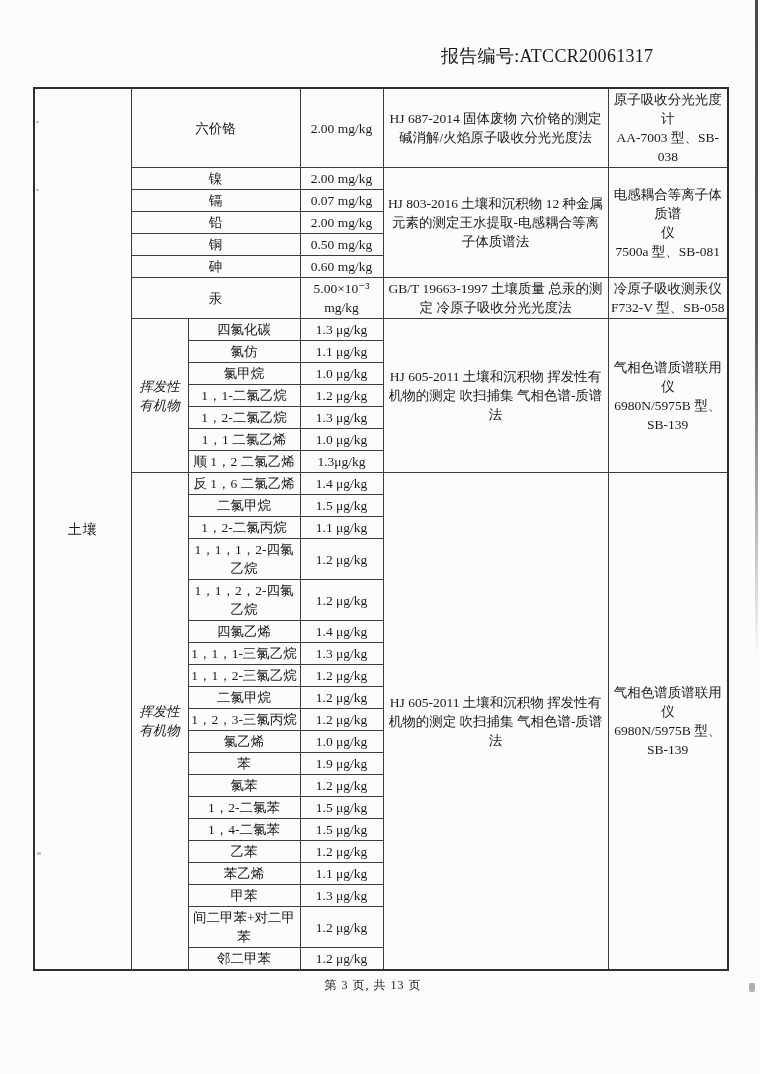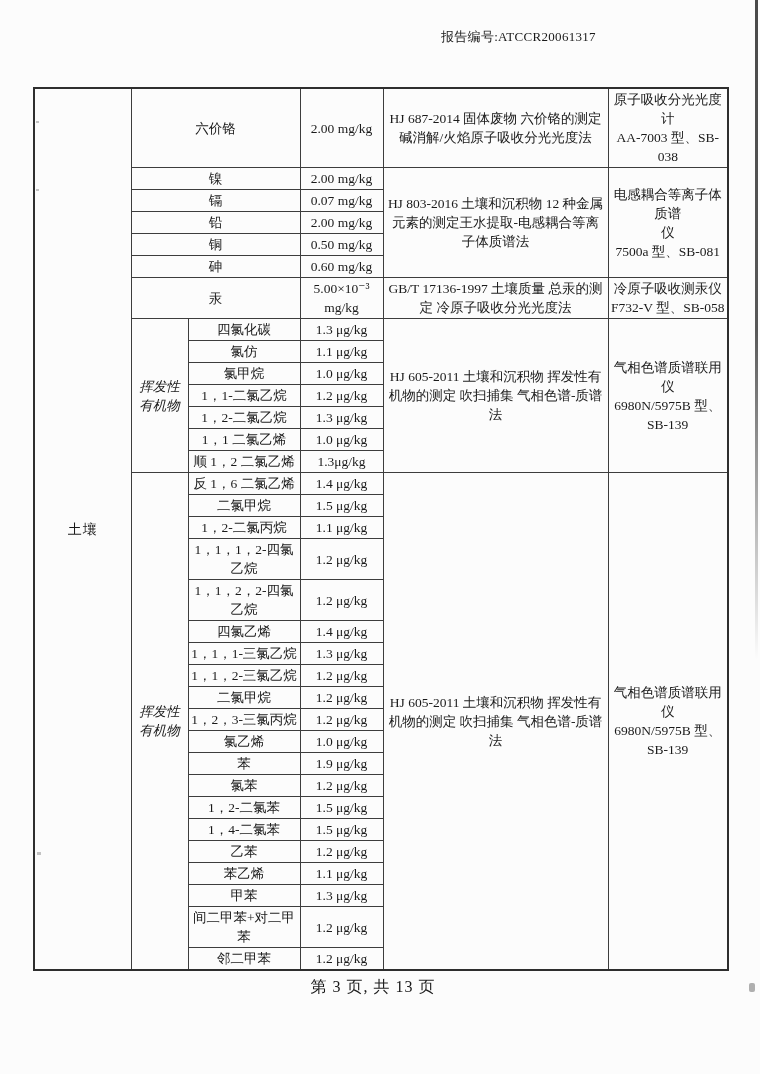--- a/index.html
+++ b/index.html
@@ -2,42 +2,42 @@
 <html><head>
 <meta charset="utf-8">
 <style>
   html,body{margin:0;padding:0;}
   body{
     width:760px;height:1074px;position:relative;overflow:hidden;
     background:#fcfcfc;color:#1a1a1a;
     font-family:"Liberation Serif","DejaVu Serif",serif;
   }
   .report-no{
-    position:absolute;top:28px;left:441px;
-    font-size:13px;letter-spacing:.3px;white-space:nowrap;
+    position:absolute;top:44px;left:441px;
+    font-size:18px;letter-spacing:.3px;white-space:nowrap;
   }
   table.methods{
     position:absolute;top:87px;left:33px;width:694px;
     border-collapse:collapse;table-layout:fixed;
     font-size:13.5px;border:2px solid #2e2e2e;
   }
   table.methods td{
     border:1px solid #3d3d3d;
     text-align:center;vertical-align:middle;
     padding:1px 2px;line-height:19px;
     overflow:hidden;word-break:break-word;
   }
   table.methods tr{height:22px;}
   td.sample-cell{font-size:14px;letter-spacing:1px;margin-top:36px;}
   td.category-cell{padding:1px 1px;font-style:italic;}
   td.method-cell{padding:1px 4px;}
   td.instr-cell{white-space:pre-line;padding:1px 3px;}
   .page-footer{
     position:absolute;top:977px;left:0;width:746px;
-    text-align:center;font-size:16px;letter-spacing:1px;
+    text-align:center;font-size:12px;letter-spacing:1px;
   }
   
   .edge-line{
     position:absolute;top:0;right:2px;width:3px;height:660px;
     background:linear-gradient(#4a4a4a 0%,#585858 50%,rgba(88,88,88,0) 100%);
   }
   .edge-dot{
     position:absolute;left:749px;top:983px;width:6px;height:9px;
     background:#6f6f6f;opacity:.55;border-radius:2px;
   }
@@ -89,21 +89,21 @@
         <td colspan="2" class="param-cell">铜</td>
         <td class="limit-cell">0.50 mg/kg</td>
       </tr>
       <tr>
         <td colspan="2" class="param-cell">砷</td>
         <td class="limit-cell">0.60 mg/kg</td>
       </tr>
       <tr>
         <td colspan="2" class="param-cell">汞</td>
         <td class="limit-cell">5.00×10⁻³ mg/kg</td>
-        <td class="method-cell">GB/T 17136-1997 土壤质量 总汞的测定 冷原子吸收分光光度法</td>
+        <td class="method-cell">GB/T 19663-1997 土壤质量 总汞的测定 冷原子吸收分光光度法</td>
         <td class="instr-cell">冷原子吸收测汞仪
 F732-V 型、SB-058</td>
       </tr>
       <tr>
         <td rowspan="7" class="category-cell">挥发性有机物</td>
         <td class="param-cell">四氯化碳</td>
         <td class="limit-cell">1.3 μg/kg</td>
         <td rowspan="7" class="method-cell">HJ 605-2011 土壤和沉积物 挥发性有机物的测定 吹扫捕集 气相色谱-质谱法</td>
         <td rowspan="7" class="instr-cell">气相色谱质谱联用仪
 6980N/5975B 型、

